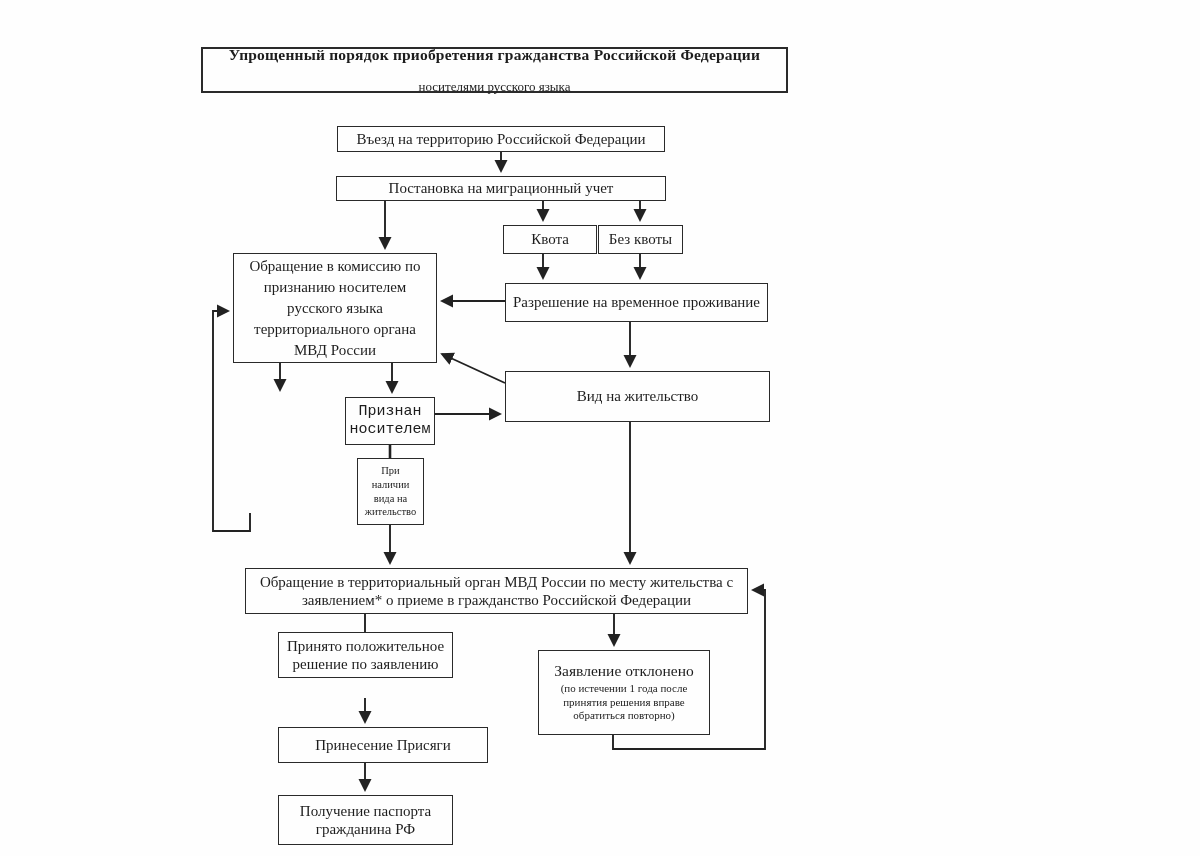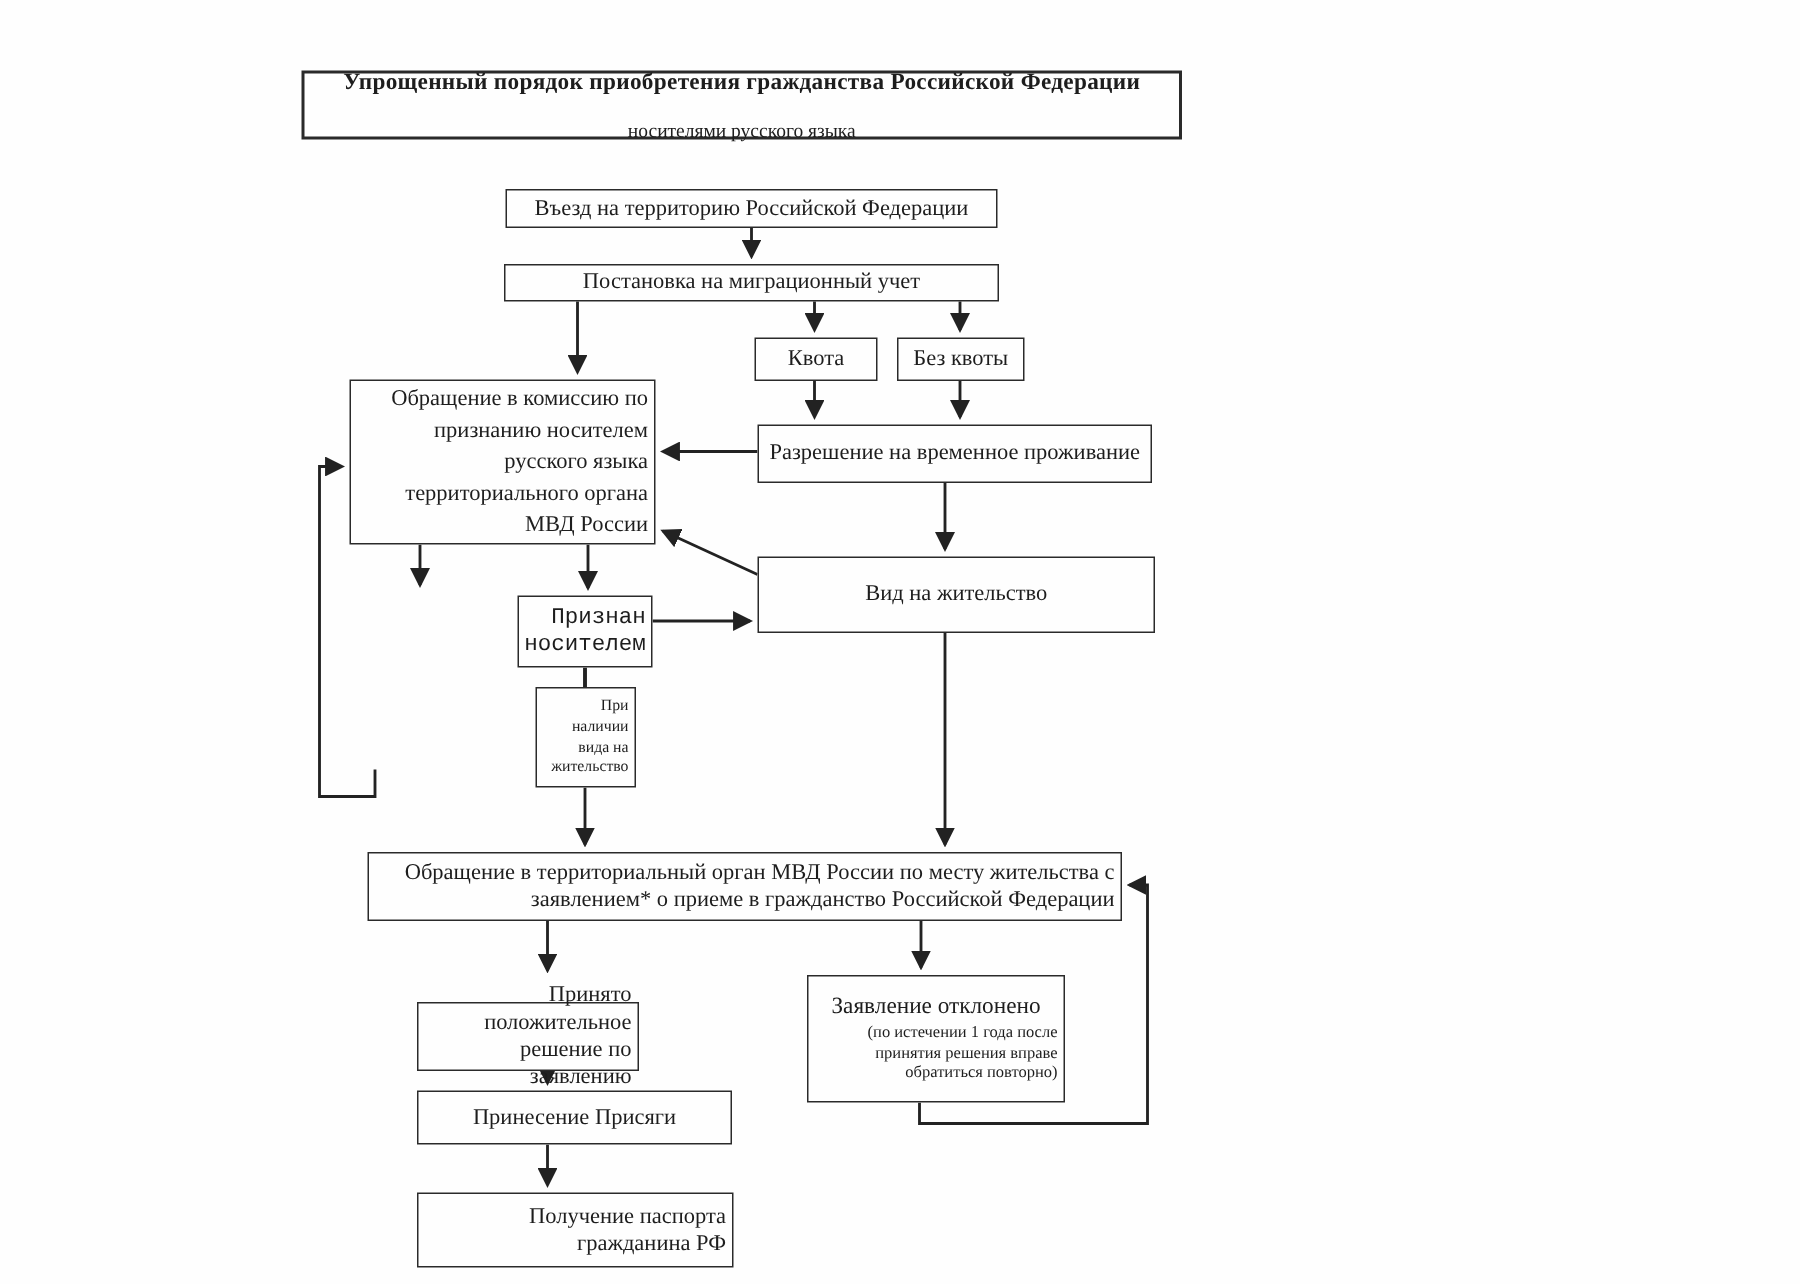--- a/index.html
+++ b/index.html
@@ -25,48 +25,48 @@
   }
   .box {
     position: absolute;
     box-sizing: border-box;
     border: 1.6px solid #2a2a2a;
     background: #fefefe;
     display: flex;
     flex-direction: column;
     align-items: center;
     justify-content: center;
-    text-align: right;
+    text-align: center;
     font-size: 15px;
     line-height: 1.22;
     padding: 2px 4px;
   }
   .nowrap { white-space: nowrap; }
 
   #b-title    { left: 201px; top: 47px;  width: 587px; height: 46px; border-width: 2px; }
   #b-title .t1 { font-weight: bold; font-size: 15.5px; letter-spacing: .2px; }
   #b-title .t2 { font-size: 13px; margin-top: 14px; }
 
   #b-entry    { left: 337px; top: 126px; width: 328px; height: 26px; }
   #b-reg      { left: 336px; top: 176px; width: 330px; height: 25px; }
-  #b-quota    { left: 503px; top: 225px; width: 82px;  height: 29px; }
+  #b-quota    { left: 503px; top: 225px; width: 94px;  height: 29px; }
   #b-noquota  { left: 598px; top: 225px; width: 85px;  height: 29px; }
   #b-commission { left: 233px; top: 253px; width: 204px; height: 110px; line-height: 1.4; }
   #b-rvp      { left: 505px; top: 283px; width: 263px; height: 39px; }
   #b-vnj      { left: 505px; top: 371px; width: 265px; height: 51px; }
   #b-notrec   { left: 232px; top: 395px; width: 97px;  height: 118px; line-height: 1.25; }
   #b-rec      { left: 345px; top: 397px; width: 90px;  height: 48px; font-family: Liberation Mono, monospace; }
   #b-ifres    { left: 357px; top: 458px; width: 67px;  height: 67px; font-size: 10.5px; line-height: 1.3; }
   #b-app      { left: 245px; top: 568px; width: 503px; height: 46px; }
-  #b-pos      { left: 278px; top: 668px; width: 148px; height: 46px; }
+  #b-pos      { left: 278px; top: 632px; width: 175px; height: 46px; }
   #b-rej      { left: 538px; top: 650px; width: 172px; height: 85px; }
   #b-rej .rej-title { font-size: 15.5px; }
   #b-rej .rej-note  { font-size: 11px; line-height: 1.25; margin-top: 1px; }
   #b-oath     { left: 278px; top: 727px; width: 210px; height: 36px; }
-  #b-pass     { left: 278px; top: 795px; width: 211px; height: 50px; }
+  #b-pass     { left: 278px; top: 795px; width: 175px; height: 50px; }
 </style>
 </head>
 <body>
 
 <div class="canvas">
 
   <svg class="arrows" viewBox="0 0 1200 856" xmlns="http://www.w3.org/2000/svg">
     <defs>
       <marker id="ah" viewBox="0 0 10 10" refX="8.5" refY="5" markerWidth="7" markerHeight="7" orient="auto-start-reverse">
         <path d="M0,0 L10,5 L0,10 z" fill="#222222"></path>

